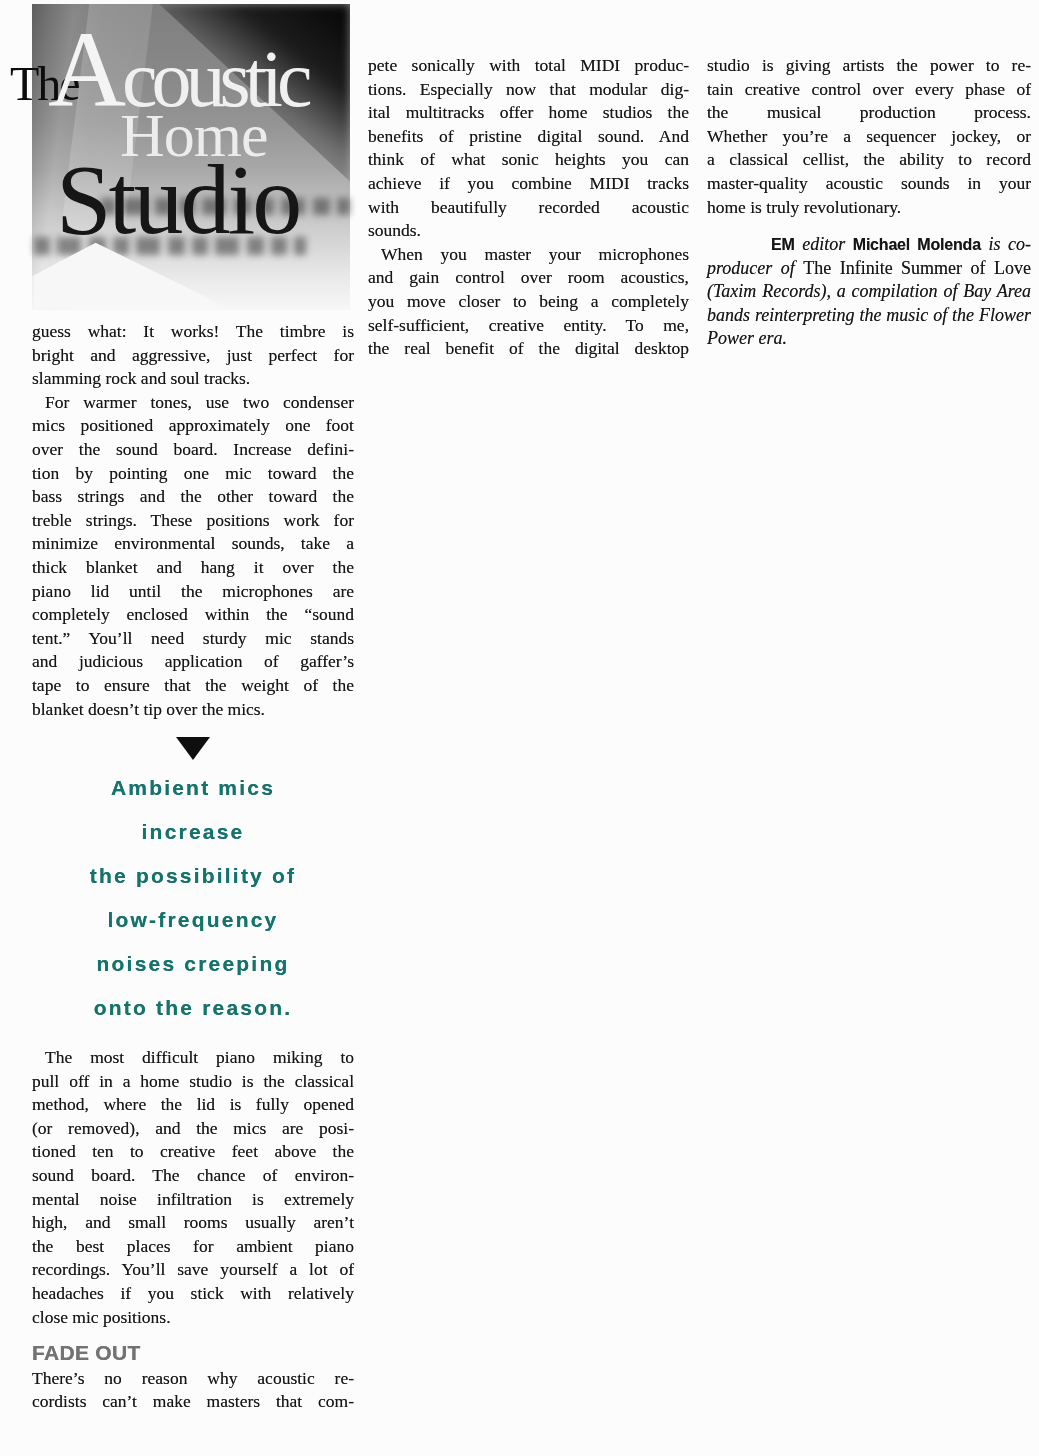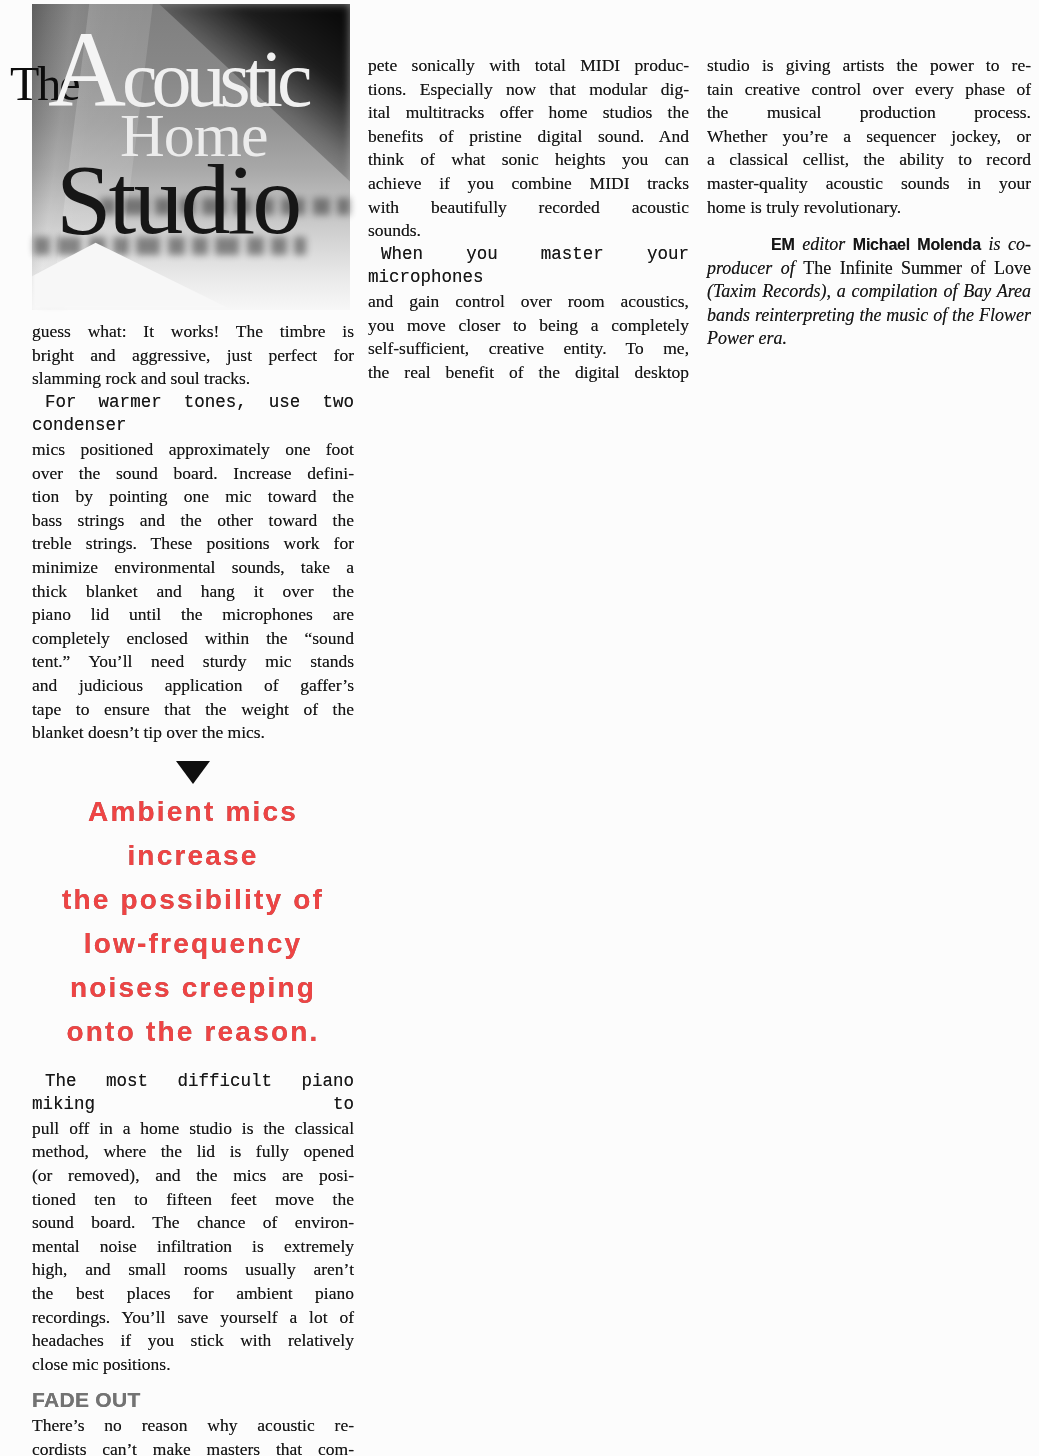--- a/index.html
+++ b/index.html
@@ -50,30 +50,30 @@
   
   .column { position:absolute; font-size:17.5px; line-height:23.6px;
             text-shadow:0 0 .4px rgba(0,0,0,.55); }
   .col-left   { left:32px;  top:320px; width:322px; }
   .col-middle { left:368px; top:54px;  width:321px; }
   .col-right  { left:707px; top:54px;  width:324px; }
 
   .para { margin:0; }
   .tline { text-align:justify; text-align-last:justify; }
   .tline.last { text-align-last:left; }
-  .para.indent .tline:first-child { text-indent:13px;font-family:Liberation Mono, monospace; }
+  .para.indent .tline:first-child { text-indent:13px; }
 
   
   .pull-quote { margin-top:16px; font-family:"Liberation Sans", sans-serif; }
   .pq-triangle { width:0; height:0; margin:0 auto;
     border-left:17px solid transparent; border-right:17px solid transparent;
     border-top:23px solid #0f0f0f; }
   .pq-lines { margin-top:6px; }
-  .pq-line { line-height:44px; font-size:28px; font-weight:bold;
-             letter-spacing:2.2px; text-align:center; color:#ef4444; }
+  .pq-line { line-height:44px; font-size:21px; font-weight:bold;
+             letter-spacing:2.2px; text-align:center; color:#0f766e; }
 
   .body-paras { margin-top:16px; }
   .fade-heading { margin:12px 0 2px 0; font-family:"Liberation Sans", sans-serif;
                   font-weight:bold; font-size:21px; letter-spacing:.3px; color:#737373; }
 
   
   .bio { margin-top:14px; font-size:18px; }
   .bio .tline { line-height:23.5px; }
   .tline.indent-big { text-indent:64px; }
   .seg-italic  { font-style:italic; font-family:"Liberation Serif", serif; }
@@ -137,21 +137,21 @@
           <div class="pq-line">onto the reason.</div>
         </div>
     </div>
 
     <div class="body-paras">
         <div class="para indent">
           <div class="tline">The most difficult piano miking to</div>
           <div class="tline">pull off in a home studio is the classical</div>
           <div class="tline">method, where the lid is fully opened</div>
           <div class="tline">(or removed), and the mics are posi-</div>
-          <div class="tline">tioned ten to fifteen feet move the</div>
+          <div class="tline">tioned ten to creative feet above the</div>
           <div class="tline">sound board. The chance of environ-</div>
           <div class="tline">mental noise infiltration is extremely</div>
           <div class="tline">high, and small rooms usually aren’t</div>
           <div class="tline">the best places for ambient piano</div>
           <div class="tline">recordings. You’ll save yourself a lot of</div>
           <div class="tline">headaches if you stick with relatively</div>
           <div class="tline last">close mic positions.</div>
         </div>
       </div>
 

